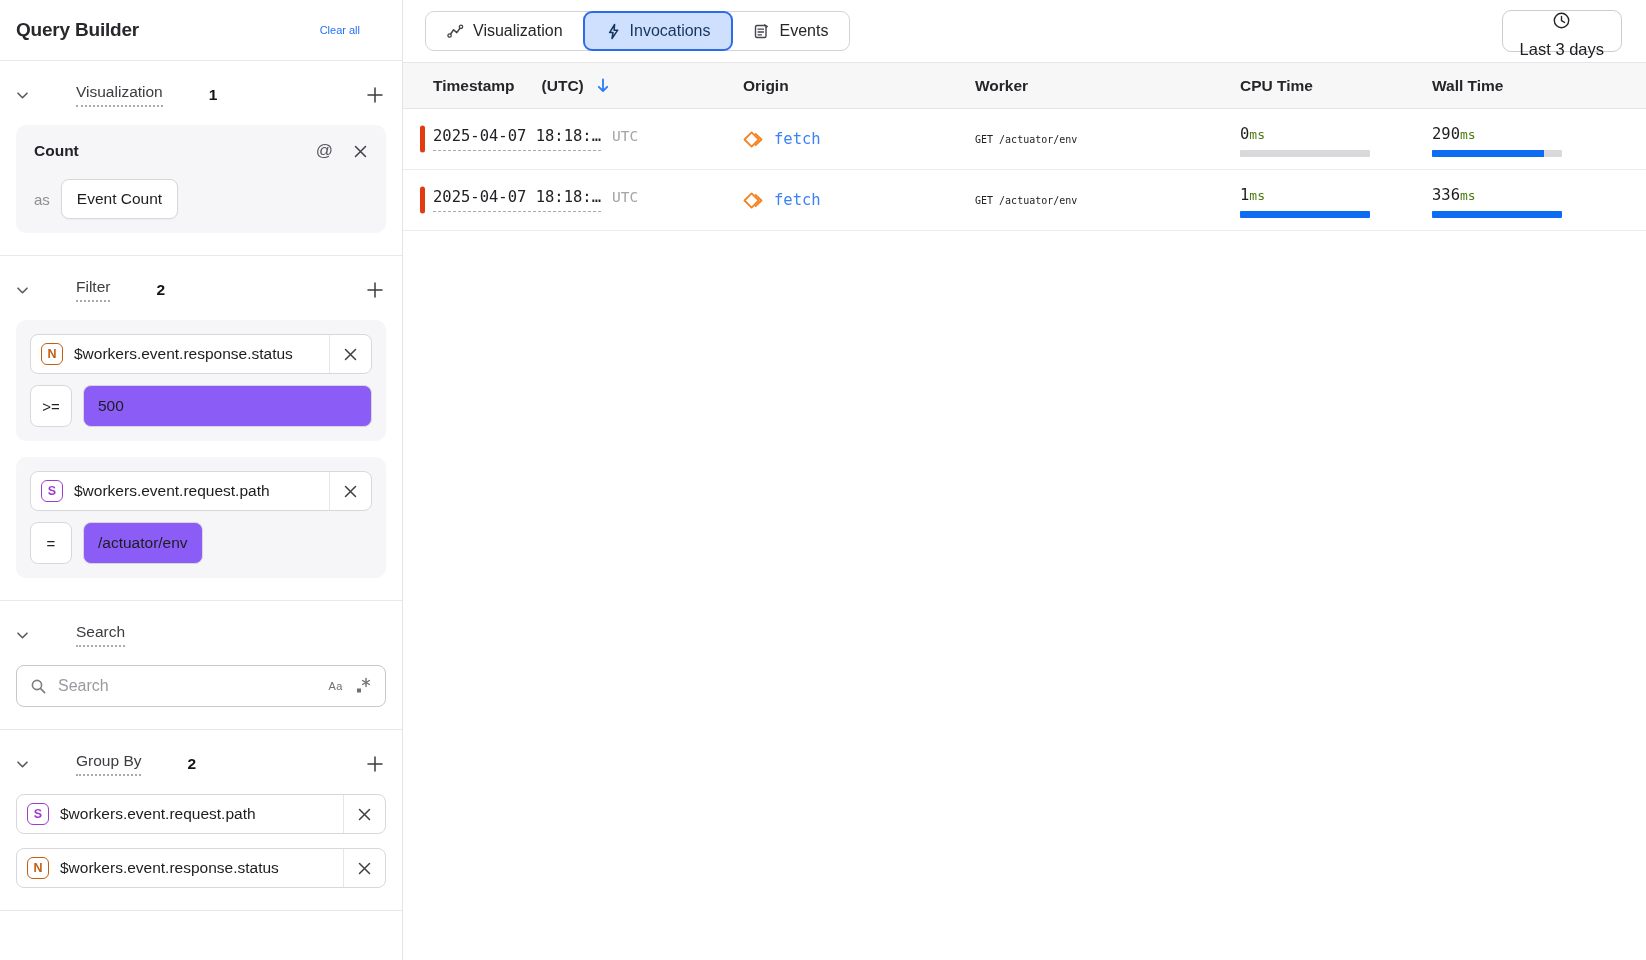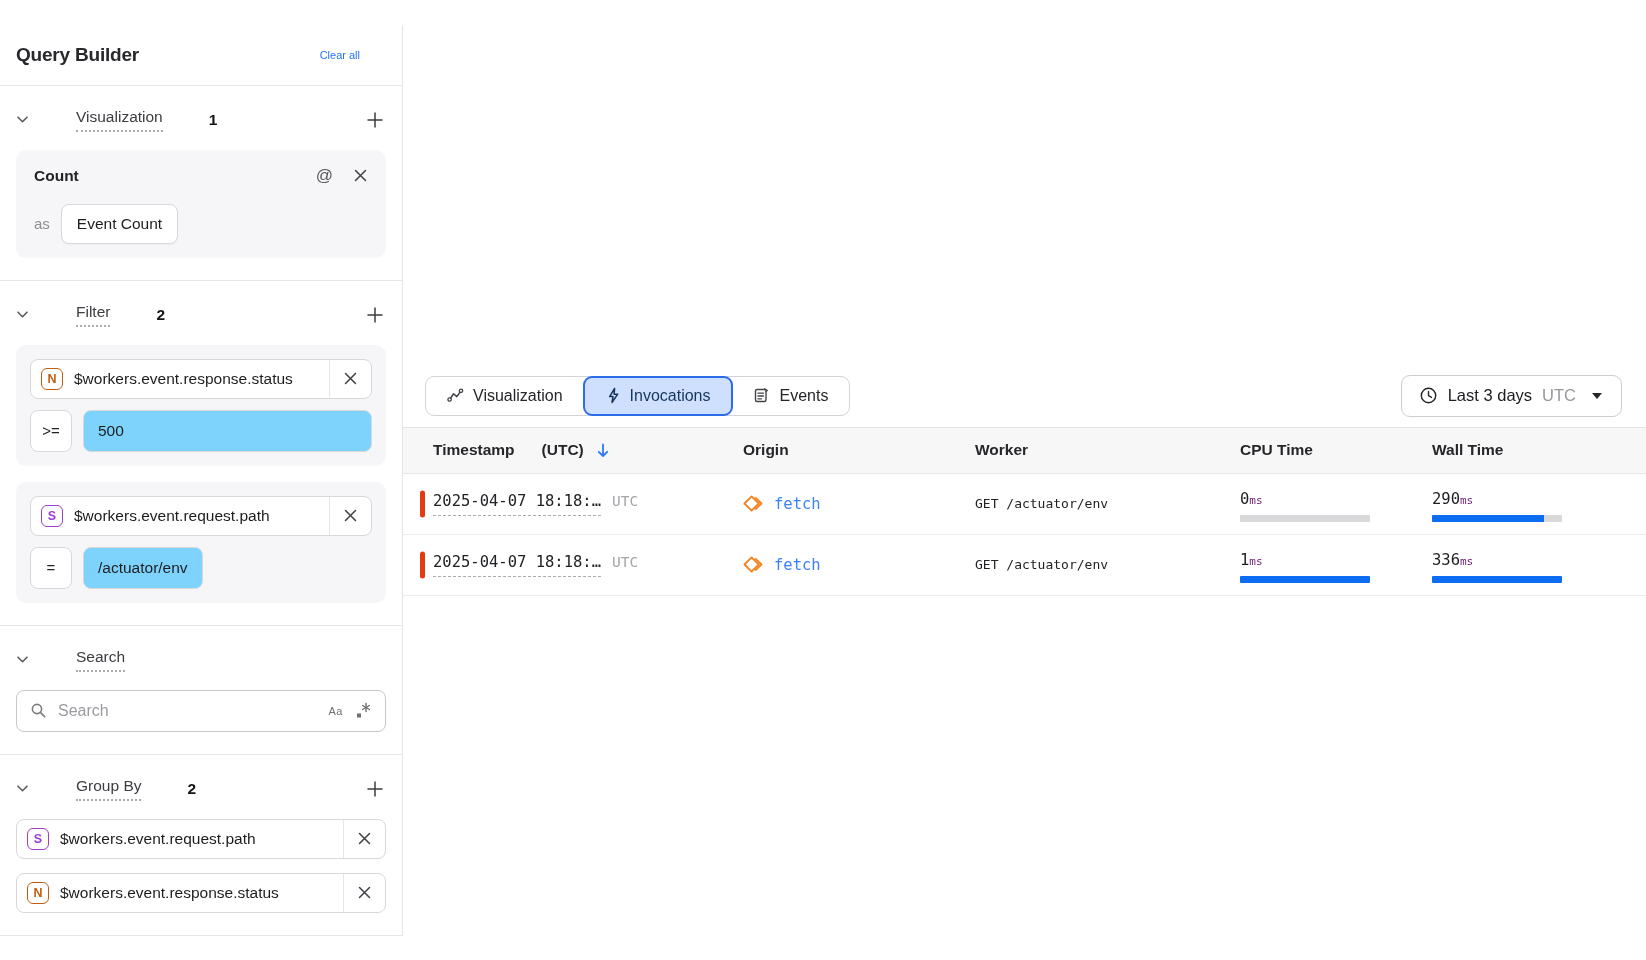--- a/index.html
+++ b/index.html
@@ -5,21 +5,21 @@
   * { box-sizing: border-box; margin: 0; padding: 0; }
   html, body { width: 1646px; height: 960px; }
   body {
     font-family: "Liberation Sans", sans-serif;
     color: #1d1d1f;
     background: #fff;
     overflow: hidden;
     font-size: 15.5px;
   }
   .mono { font-family: "DejaVu Sans Mono", monospace; }
-  .app { display: flex; height: 100%; align-items: center; }
+  .app { display: flex; height: 100%; }
 
   
   .sidebar { width: 403px; flex: none; border-right: 1px solid #e4e4e7; background: #fff; }
   .sidebar-header {
     height: 61px; display: flex; align-items: center; justify-content: space-between;
     padding: 0 42px 0 16px; border-bottom: 1px solid #e8e8ea;
   }
   .qb-title { font-size: 19px; font-weight: 700; color: #28282c; letter-spacing: -0.2px; }
   .clear-all { color: #2573f2; font-size: 11px; cursor: pointer; background: none; border: none; font-family: inherit; }
 
@@ -61,21 +61,21 @@
     width: 42px; align-self: stretch; border-left: 1px solid #e7e7ea; flex: none;
     display: grid; place-items: center; background: none; border-top: none; border-right: none; border-bottom: none;
     cursor: pointer;
   }
   .op-row { display: flex; gap: 11px; margin-top: 11px; }
   .op-box {
     background: #fff; border: 1px solid #d8d8dc; border-radius: 8px; min-width: 42px; height: 42px;
     display: grid; place-items: center; color: #222226; padding: 0 11px; font-size: 15px;
   }
   .value-box {
-    background: #7dd3fc; border: 1px solid #d8d8dc; border-radius: 8px; height: 42px;
+    background: #8b5cf6; border: 1px solid #d8d8dc; border-radius: 8px; height: 42px;
     display: flex; align-items: center; padding: 0 14px; color: #1d1d1f; font-size: 15.5px;
   }
   .value-box.grow { flex: 1; }
 
   .search-box {
     border: 1px solid #c7c7cc; border-radius: 8px; height: 42px; background: #fff;
     display: flex; align-items: center; padding: 0 13px; gap: 11px;
   }
   .search-input {
     flex: 1; border: none; outline: none; font-size: 16px; color: #333; font-family: inherit; background: transparent;
@@ -95,44 +95,44 @@
   .tab {
     display: flex; align-items: center; gap: 9px; padding: 0 21px; font-size: 16px; color: #26262a;
     background: none; border: none; cursor: pointer; font-family: inherit; border-radius: 9px;
   }
   .tab.active {
     background: #cfe0fe; border: 2px solid #2e6be8; color: #16355f; margin: -1px; z-index: 1; font-weight: 500;
   }
   .time-btn {
     height: 42px; border: 1px solid #cdcdd1; border-radius: 9px; padding: 0 17px; background: #fff;
     display: flex; align-items: center; gap: 10px; font-size: 16.5px; color: #202024;
-    font-family: inherit; cursor: pointer;
+    font-family: inherit; cursor: pointer; flex-direction: column;
   }
   .time-tz { color: #97979c; }
 
   .grid { display: grid; grid-template-columns: 310px 232px 265px 192px 1fr; padding-left: 30px; align-items: center; }
   .table-head {
     height: 47px; flex: none; background: #f7f7f8;
     border-top: 1px solid #e6e6e9; border-bottom: 1px solid #e6e6e9;
     font-weight: 600; color: #26262a; font-size: 15.5px;
   }
   .th-ts { display: flex; align-items: center; gap: 9px; }
   .th-ts .tz-part { margin-left: 18px; }
   .sort-icon { display: inline-flex; cursor: pointer; margin-left: 2px; }
 
   .row { height: 61px; border-bottom: 1px solid #ececef; position: relative; cursor: pointer; }
   .row-accent { position: absolute; left: 17px; top: 50%; transform: translateY(-50%); width: 5px; height: 27px; border-radius: 3px; background: #e23b12; }
   .ts-cell { display: flex; align-items: baseline; gap: 11px; font-size: 15.5px; color: #222226; }
   .ts-value { border-bottom: 1px dashed #aaaaaf; padding-bottom: 5px; }
   .ts-tz { color: #a5a5aa; font-size: 14.5px; }
   .origin-cell { display: flex; align-items: center; gap: 10px; font-size: 15.5px; color: #3b82f6; }
-  .worker-cell { font-size: 13px; color: #222226; }
+  .worker-cell { font-size: 10px; color: #222226; }
   .metric-cell { display: flex; flex-direction: column; gap: 7px; width: 130px; padding-top: 4px; }
   .metric-val { font-size: 15.5px; color: #1e1e22; }
-  .metric-unit { color: #701a75; font-size: 11px; }
+  .metric-unit { color: #4d7c0f; font-size: 13px; }
   .bar { width: 130px; height: 7px; background: #d9d9dc; overflow: hidden; border-radius: 1px; }
   .bar-fill { height: 100%; background: #0c6cf2; }
 </style>
 </head>
 <body>
 
 <div class="app">
 
   <aside class="sidebar">
 

